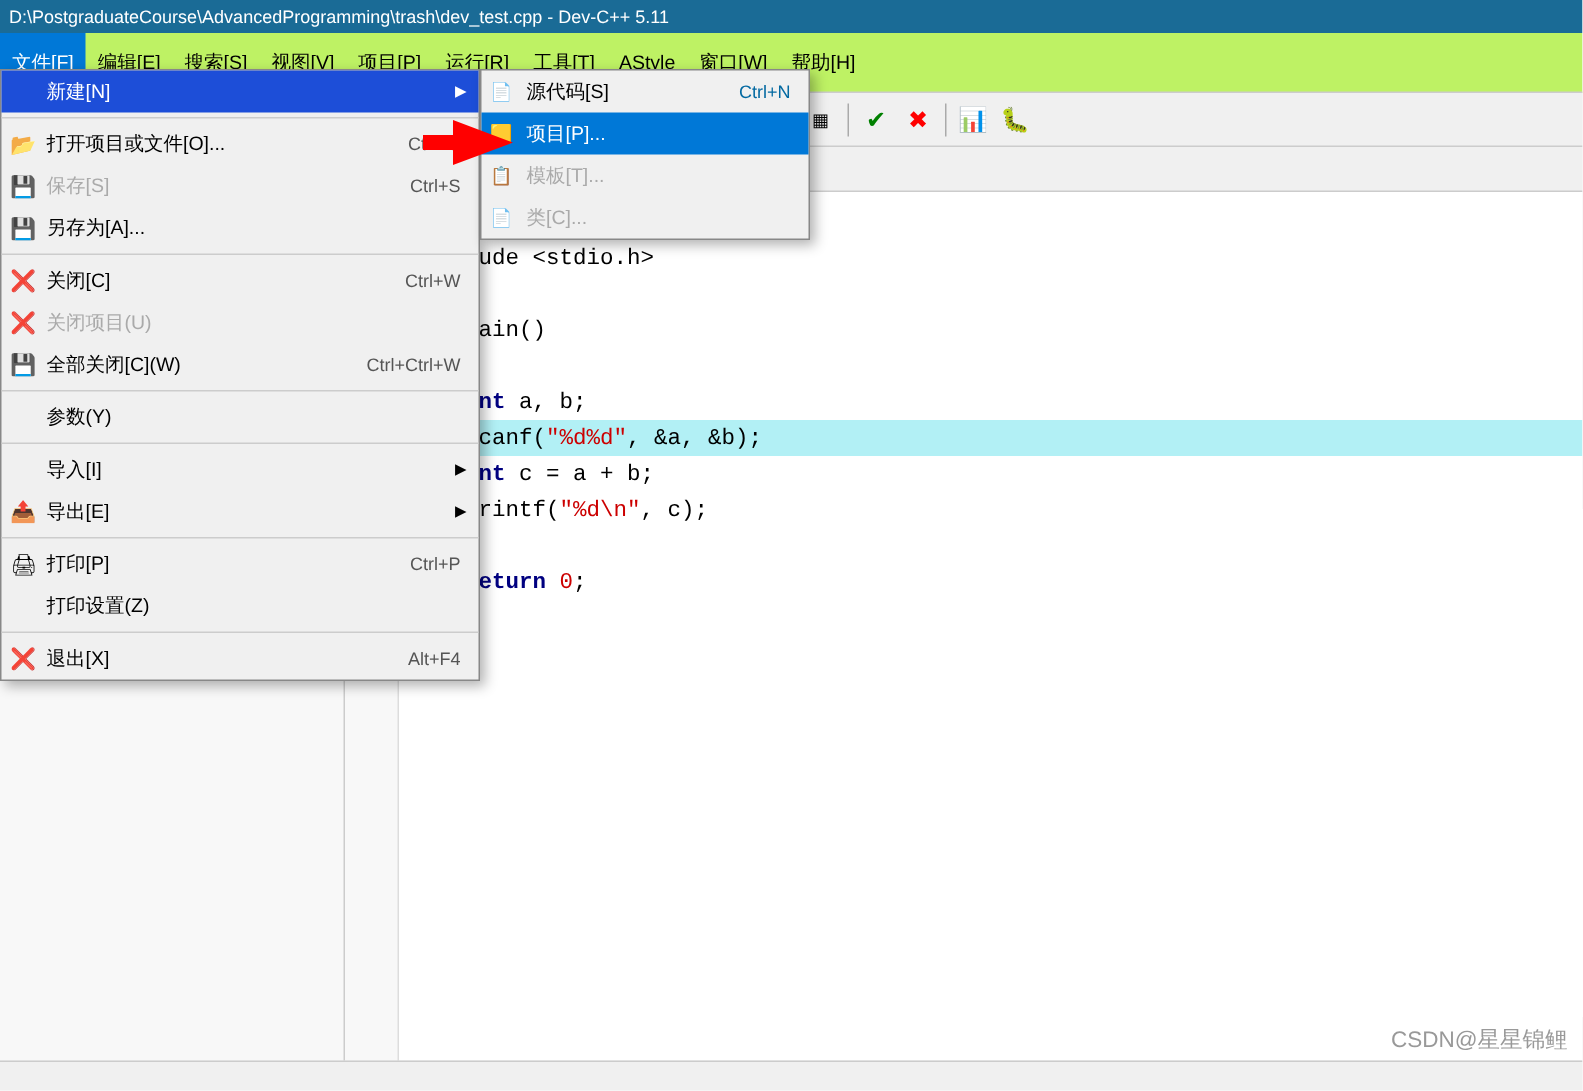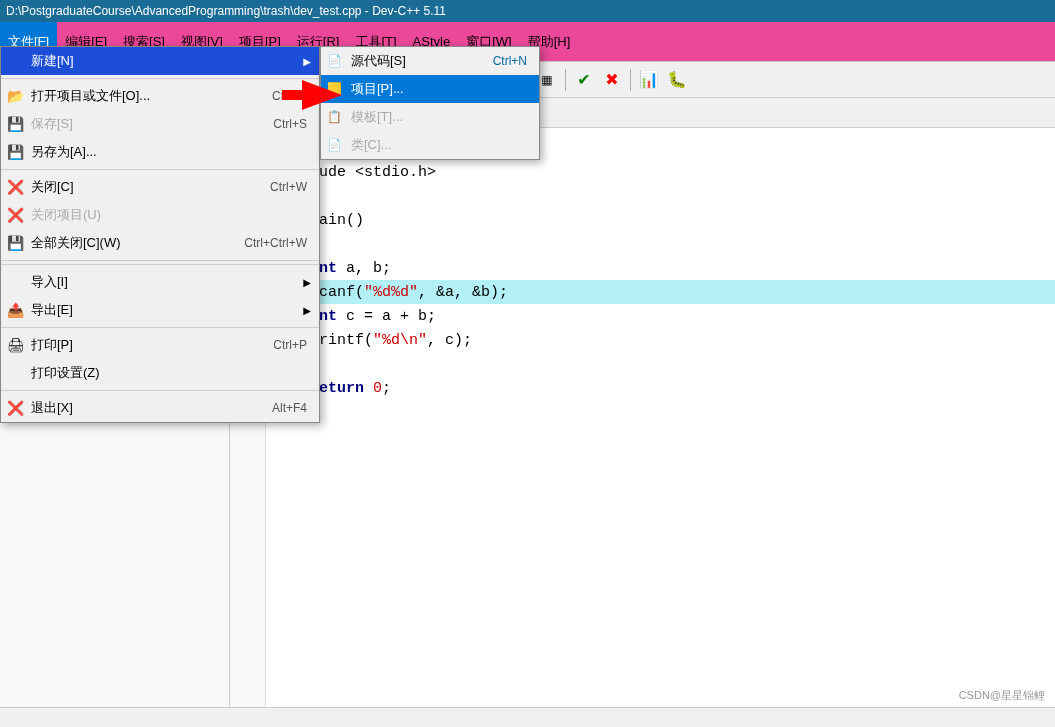--- a/index.html
+++ b/index.html
@@ -19,21 +19,21 @@
       color: white;
       padding: 3px 6px;
       font-size: 12px;
       display: flex;
       align-items: center;
       height: 22px;
     }
 
     
     #menu-bar {
-      background: #ec4899;
+      background: #bef264;
       display: flex;
       align-items: center;
       height: 40px;
       border-bottom: 1px solid #ccc;
     }
     .menu-item {
       padding: 2px 8px;
       cursor: pointer;
       height: 100%;
       display: flex;
@@ -224,21 +224,21 @@
       font-size: 28px;
       color: red;
       transform: rotate(180deg) scaleY(-1);
     }
 
     
     #watermark {
       position: absolute;
       bottom: 24px;
       right: 10px;
-      font-size: 11px;
+      font-size: 15px;
       color: #999;
     }
 
     
     .line-number-gutter {
       position: absolute;
       left: 0;
       top: 0;
       bottom: 0;
       width: 36px;
@@ -400,20 +400,23 @@
   <div class="dropdown-menu-item disabled">
     <span class="menu-icon">❌</span>
     <span>关闭项目(U)</span>
   </div>
   <div class="dropdown-menu-item">
     <span class="menu-icon">💾</span>
     <span>全部关闭[C](W)</span>
     <span class="shortcut">Ctrl+Ctrl+W</span>
   </div>
   <div class="menu-separator"></div>
+  <div class="dropdown-menu-item">
+    <span>参数(Y)</span>
+  </div>
   <div class="menu-separator"></div>
   <div class="dropdown-menu-item">
     <span>导入[I]</span>
     <span class="arrow">▶</span>
   </div>
   <div class="dropdown-menu-item">
     <span class="menu-icon">📤</span>
     <span>导出[E]</span>
     <span class="arrow">▶</span>
   </div>

